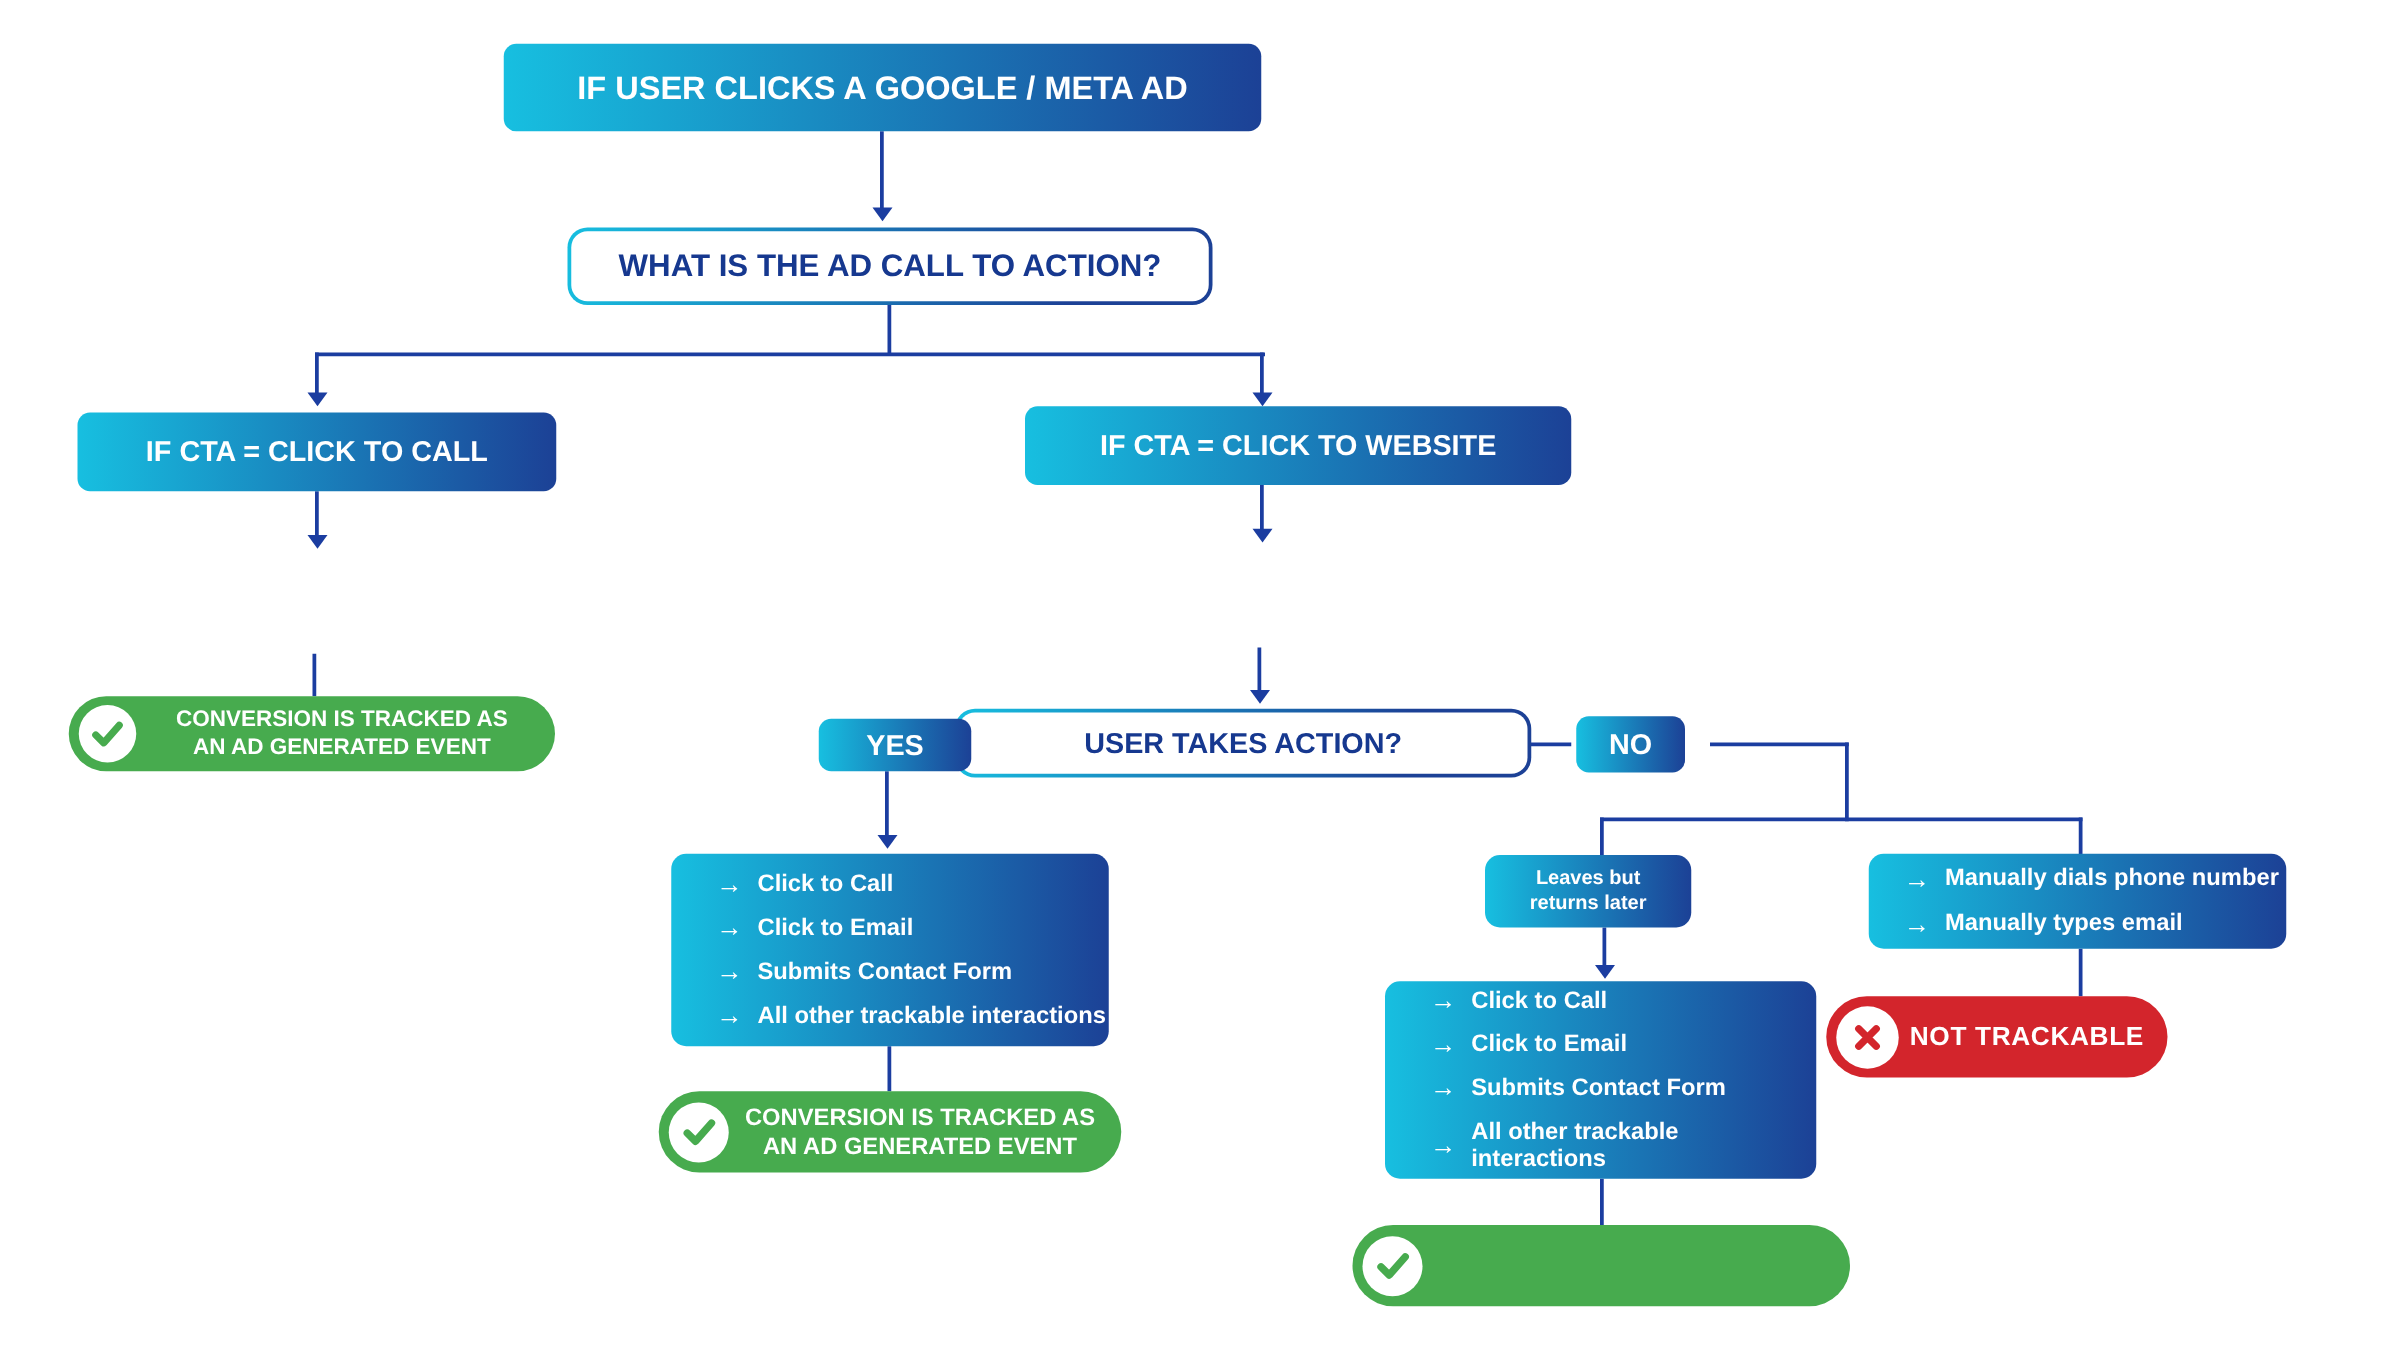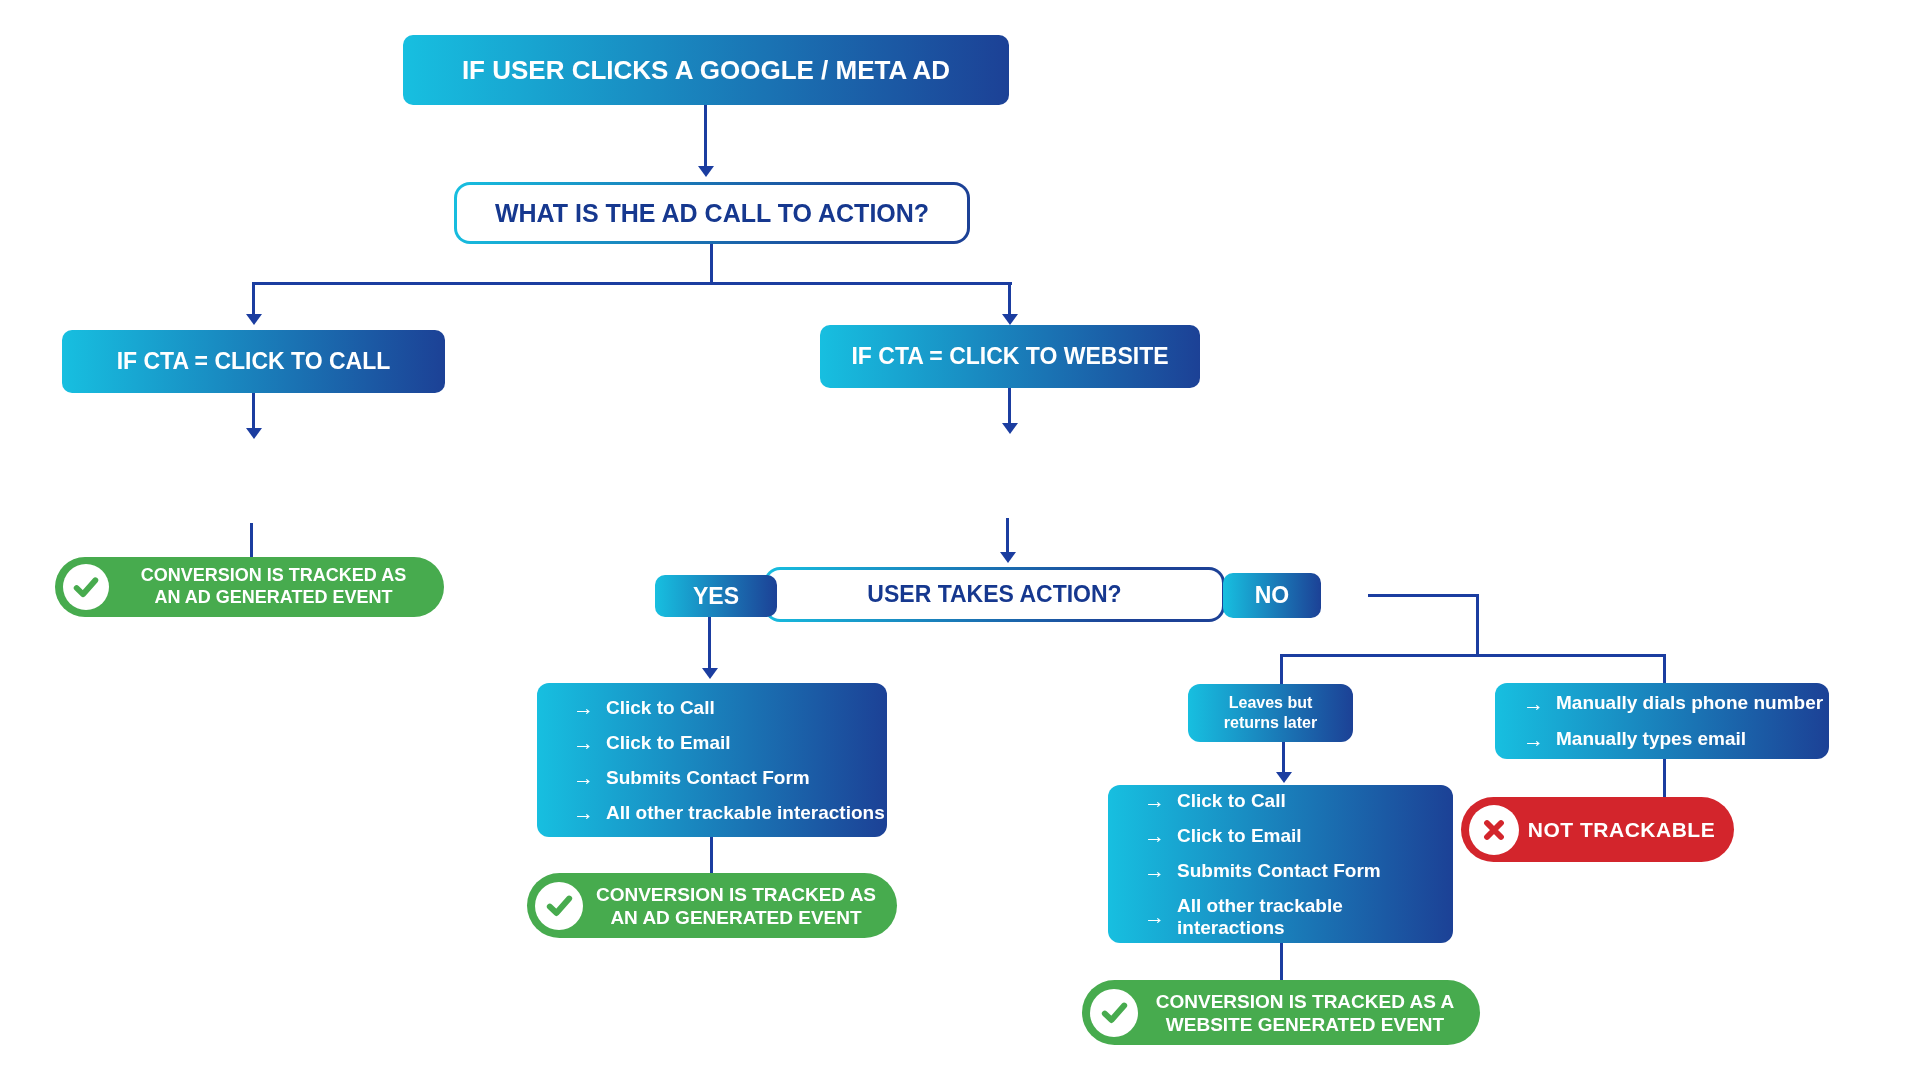--- a/index.html
+++ b/index.html
@@ -94,34 +94,34 @@
       <svg width="30" height="30" viewBox="0 0 24 24">
           <path d="M4.5 12.8 L9.6 17.8 L19.5 6.6" fill="none" stroke="#47ab4e" stroke-width="4.6" stroke-linecap="round" stroke-linejoin="round"></path>
         </svg>
     </span>
     <div class="txt" style="font-size:18px">
       <div>CONVERSION IS TRACKED AS</div>
       <div>AN AD GENERATED EVENT</div>
     </div>
   </div>
 
-  <div class="node grad" style="left:820px;top:325px;width:380px;height:63px;font-size:23px">
+  <div class="node grad" style="left:820px;top:325px;width:437px;height:63px;font-size:23px">
     <span class="lbl">IF CTA = CLICK TO WEBSITE</span>
   </div>
 
 
   <div class="node outline" style="left:764px;top:567px;width:461px;height:55px">
     <div class="inner" style="font-size:23px">USER TAKES ACTION?</div>
   </div>
 
   <div class="node grad" style="left:655px;top:575px;width:122px;height:42px;font-size:23px">
     <span class="lbl">YES</span>
   </div>
 
-  <div class="node grad" style="left:1223px;top:573px;width:98px;height:45px;font-size:23px">
+  <div class="node grad" style="left:1261px;top:573px;width:87px;height:45px;font-size:23px">
     <span class="lbl">NO</span>
   </div>
 
   <div class="node grad" style="left:537px;top:683px;width:350px;height:154px;border-radius:12px">
     <div class="list-items">
         <div class="li">
           <span class="li-arrow">→</span>
           <span>Click to Call</span>
         </div>
         <div class="li">
@@ -191,24 +191,20 @@
         </div>
       </div>
   </div>
 
   <div class="node pill green" style="left:1082px;top:980px;width:398px;height:65px">
     <span class="badge" style="width:48px;height:48px">
       <svg width="31" height="31" viewBox="0 0 24 24">
           <path d="M4.5 12.8 L9.6 17.8 L19.5 6.6" fill="none" stroke="#47ab4e" stroke-width="4.6" stroke-linecap="round" stroke-linejoin="round"></path>
         </svg>
     </span>
-    <div class="txt" style="font-size:19px">
-      <div>CONVERSION IS TRACKED AS A</div>
-      <div>WEBSITE GENERATED EVENT</div>
-    </div>
   </div>
 
   <div class="node pill red" style="left:1461px;top:797px;width:273px;height:65px">
     <span class="badge" style="width:50px;height:50px">
       <svg width="28" height="28" viewBox="0 0 24 24">
           <path d="M6 6 L18 18 M18 6 L6 18" fill="none" stroke="#d3252c" stroke-width="5" stroke-linecap="round"></path>
         </svg>
     </span>
     <div class="txt" style="font-size:21px;letter-spacing:0.5px">
       <div>NOT TRACKABLE</div>

